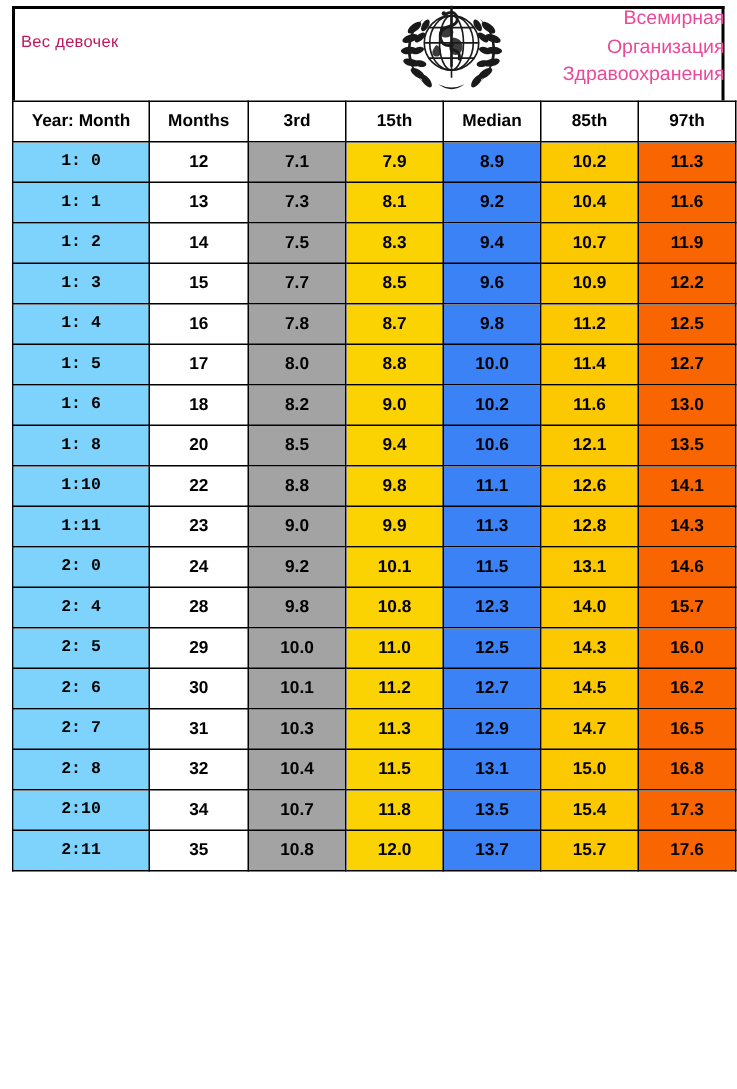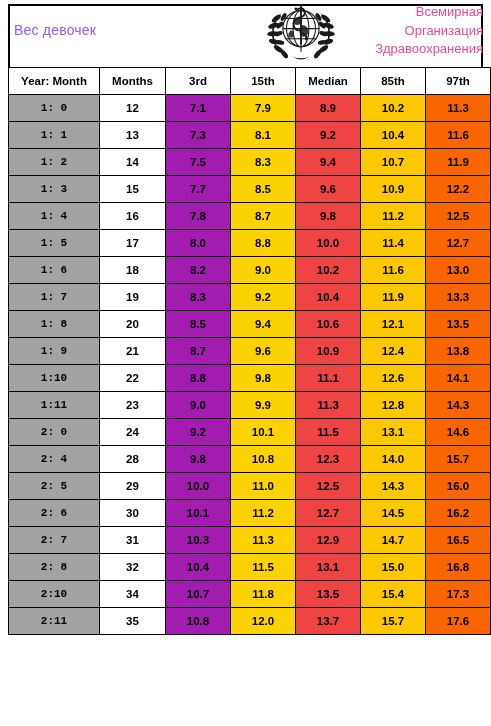--- a/index.html
+++ b/index.html
@@ -34,22 +34,22 @@
     box-sizing: border-box;
     display: flex;
     align-items: center;
     background: #ffffff;
   }
 
   .doc-title {
     position: absolute;
     left: 14px;
     top: 22px;
-    font-size: 14px;
-    color: #8b5cf6;
+    font-size: 11px;
+    color: #be185d;
     font-weight: 400;
     letter-spacing: 0.2px;
     white-space: nowrap;
   }
 
   .who-logo {
     position: absolute;
     left: 264px;
     top: 1px;
     width: 74px;
@@ -99,29 +99,29 @@
     background: #ffffff;
     height: 26px;
     line-height: 26px;
     font-size: 11.5px;
   }
 
   th.c-label { width: 90px; text-align: left; padding-left: 8px; }
   th.c-months { width: 65px; }
   th.c-pct { width: 64px; }
 
-  td.c-label { width: 90px; background: #a3a3a3; }
+  td.c-label { width: 90px; background: #7dd3fc; }
   td.c-months { width: 65px; background: #ffffff; }
 
   td.v { width: 64px; }
 
   
-  td.band-p3    { background: #a21caf; }
+  td.band-p3    { background: #a3a3a3; }
   td.band-p15   { background: #fcd302; }
-  td.band-p50   { background: #ef4444; }
+  td.band-p50   { background: #3b82f6; }
   td.band-p85   { background: #fcc800; }
   td.band-p97   { background: #f96500; }
 
   .label-mono {
     font-family: "Liberation Mono", monospace;
     font-size: 11px;
     letter-spacing: 0px;
     white-space: pre;
   }
 </style>
@@ -275,47 +275,29 @@
         <tr>
           <td class="c-label"><span class="label-mono">1: 6</span></td>
           <td class="c-months">18</td>
           <td class="v band-p3">8.2</td>
           <td class="v band-p15">9.0</td>
           <td class="v band-p50">10.2</td>
           <td class="v band-p85">11.6</td>
           <td class="v band-p97">13.0</td>
         </tr>
         <tr>
-          <td class="c-label"><span class="label-mono">1: 7</span></td>
-          <td class="c-months">19</td>
-          <td class="v band-p3">8.3</td>
-          <td class="v band-p15">9.2</td>
-          <td class="v band-p50">10.4</td>
-          <td class="v band-p85">11.9</td>
-          <td class="v band-p97">13.3</td>
-        </tr>
-        <tr>
           <td class="c-label"><span class="label-mono">1: 8</span></td>
           <td class="c-months">20</td>
           <td class="v band-p3">8.5</td>
           <td class="v band-p15">9.4</td>
           <td class="v band-p50">10.6</td>
           <td class="v band-p85">12.1</td>
           <td class="v band-p97">13.5</td>
         </tr>
         <tr>
-          <td class="c-label"><span class="label-mono">1: 9</span></td>
-          <td class="c-months">21</td>
-          <td class="v band-p3">8.7</td>
-          <td class="v band-p15">9.6</td>
-          <td class="v band-p50">10.9</td>
-          <td class="v band-p85">12.4</td>
-          <td class="v band-p97">13.8</td>
-        </tr>
-        <tr>
           <td class="c-label"><span class="label-mono">1:10</span></td>
           <td class="c-months">22</td>
           <td class="v band-p3">8.8</td>
           <td class="v band-p15">9.8</td>
           <td class="v band-p50">11.1</td>
           <td class="v band-p85">12.6</td>
           <td class="v band-p97">14.1</td>
         </tr>
         <tr>
           <td class="c-label"><span class="label-mono">1:11</span></td>

